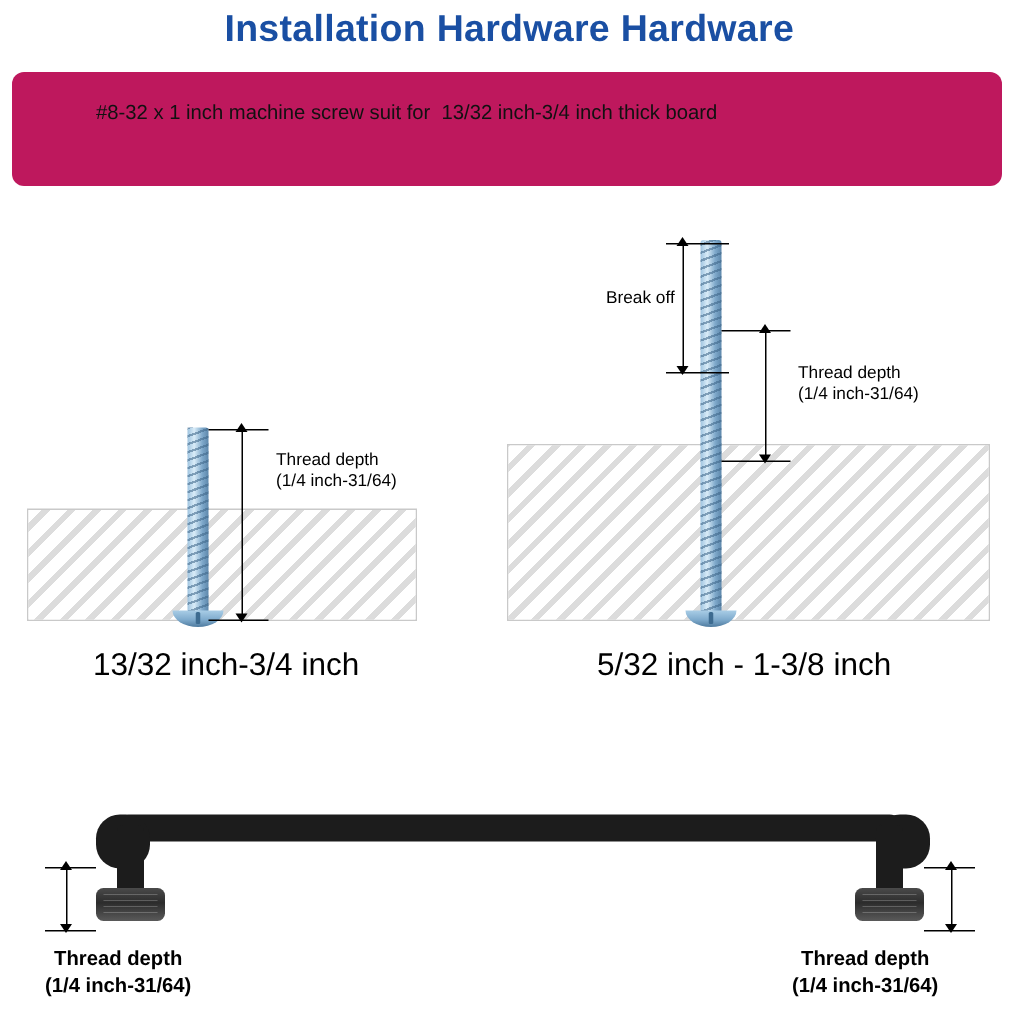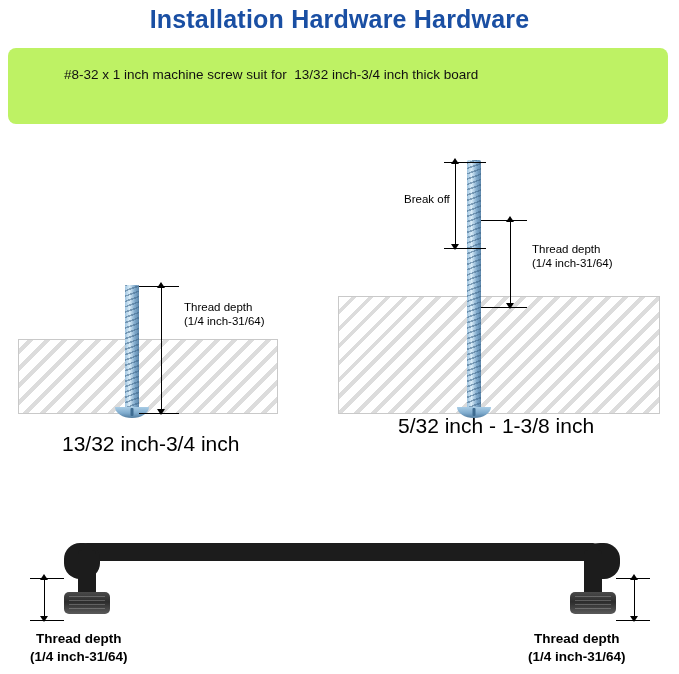--- a/index.html
+++ b/index.html
@@ -31,21 +31,21 @@
     padding-top: 2px;
   }
 
   
   .spec-panel {
     position: absolute;
     left: 8px;
     top: 48px;
     width: 660px;
     height: 76px;
-    background: #bef264;
+    background: #be185d;
     border-radius: 8px;
   }
   .spec-line {
     position: absolute;
     left: 56px;
     font-size: 13.5px;
     color: #111;
     white-space: pre;
   }
   .spec-line.l1 { top: 19px; }
@@ -284,21 +284,21 @@
     <div class="label" style="left:388px; top:62px;">Break off</div>
 
     <div class="dim-v" style="left:510px; top:90px; height:87px;"></div>
     <div class="arrow-up" style="left:506px; top:86px;"></div>
     <div class="arrow-down" style="left:506px; top:173px;"></div>
     <div class="tick-h" style="left:481px; top:90px; width:46px;"></div>
     <div class="tick-h" style="left:481px; top:177px; width:46px;"></div>
 
     <div class="label" style="left:516px; top:112px;"><span>Thread depth</span><br><span>(1/4 inch-31/64)</span></div>
 
-    <div class="caption" style="left:398px; top:284px;">5/32 inch - 1-3/8 inch</div>
+    <div class="caption" style="left:398px; top:302px;">5/32 inch - 1-3/8 inch</div>
   </div>
 </div>
 
 <div class="handle-area">
   <div class="handle-bar"></div>
   <div class="handle-corner" style="left:64px;"></div>
   <div class="handle-corner" style="left:584px;"></div>
   <div class="handle-leg left"></div>
   <div class="handle-leg right"></div>
   <div class="handle-base left"></div>

